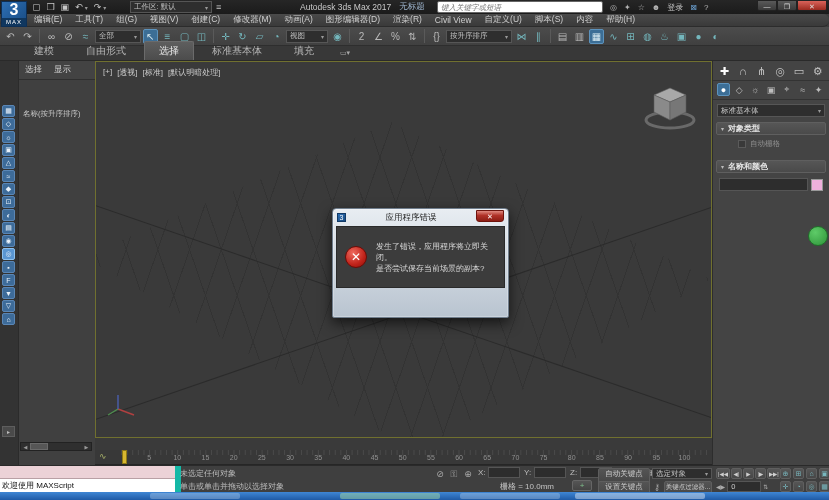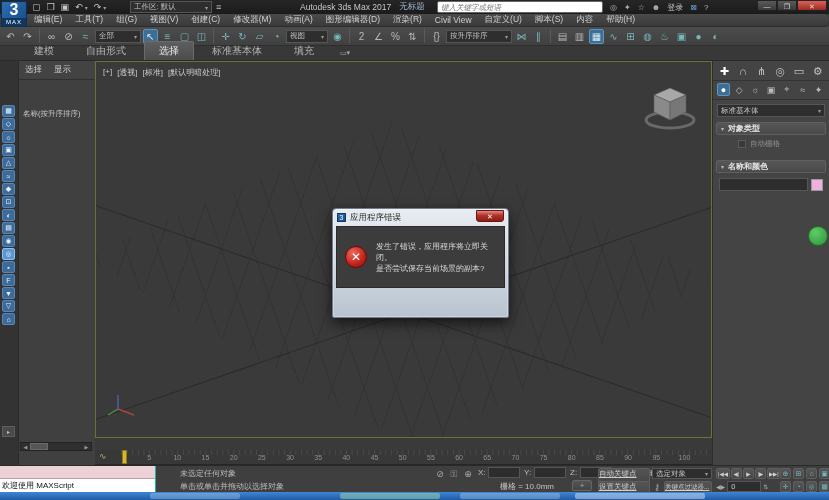--- a/index.html
+++ b/index.html
@@ -145,54 +145,54 @@
     background:radial-gradient(circle at 35% 30%,#5ecb68,#2e9439); border:1px solid #1f7029; z-index:30; }
 
   
   #dialog { position:absolute; left:332px; top:208px; width:177px; height:110px; z-index:50;
     border-radius:4px 4px 2px 2px; background:linear-gradient(#e8edf2,#b9c4d0);
     border:1px solid #6f7d8c; box-shadow:0 5px 14px rgba(0,0,0,.65), 0 0 0 1px rgba(255,255,255,.25) inset;
     padding:0 3px 3px 3px; }
   #dlg-titlebar { height:17px; display:flex; align-items:center; gap:4px; padding:0 1px; }
   #dlg-icon { width:9px; height:9px; background:linear-gradient(135deg,#2d6fb4,#174a82); border:1px solid #123a66;
     color:#fff; font-size:7px; line-height:8px; text-align:center; }
-  #dlg-title { font-size:8.5px; color:#1c1c1c; flex:1; }
+  #dlg-title { font-size:8.5px; color:#1c1c1c; flex:1;text-align:center; }
   #dlg-close { width:28px; height:12px; background:linear-gradient(#e08a80,#b03228 45%,#8c1d14);
     border:1px solid #6e140d; border-radius:0 0 3px 3px; color:#fff; font-size:7px; font-weight:bold;
     text-align:center; line-height:11px; margin-top:-4px; }
   #dlg-body { height:62px; background:#3c3c3c; border:1px solid #2a2a2a;
     display:flex; align-items:center; gap:9px; padding:0 8px; }
   #dlg-error-icon { width:22px; height:22px; border-radius:50%; flex:0 0 22px;
     background:radial-gradient(circle at 35% 30%,#ef6a5e,#c0231a 60%,#8e0f08); border:1px solid #6d0b06;
     color:#fff; font-size:12px; font-weight:bold; text-align:center; line-height:21px; }
   #dlg-msg { font-size:8px; color:#d8d8d8; line-height:11px; }
   #dlg-footer { height:25px; background:#f0f0f0; border:1px solid #c9c9c9; border-top:none;
     display:flex; align-items:center; justify-content:flex-end; gap:9px; padding:0 9px; }
   .dlg-btn { width:52px; height:16px; background:linear-gradient(#5c5c5c,#454545); border:1px solid #2b2b2b;
     border-radius:2px; color:#dedede; font-size:8px; text-align:center; line-height:15px; }
 
   
   #statusbar { position:absolute; left:0; top:465px; width:829px; height:27px;
     background:#3f3f3f; border-top:1px solid #2a2a2a; font-size:8px; color:#bdbdbd; }
-  #mini-listener { position:absolute; left:0; top:0; width:156px; height:27px; border-right:1px solid #14b8a6; }
+  #mini-listener { position:absolute; left:0; top:0; width:181px; height:27px; border-right:6px solid #14b8a6; }
   #listener-pink { height:13px; background:#ecd2d7; border-bottom:1px solid #b9a0a5; }
   #listener-white { height:14px; background:#fff; color:#111; font-size:8px; padding:1px 2px; white-space:nowrap; overflow:hidden; }
   #status-line { position:absolute; left:180px; top:2px; }
   #prompt-line { position:absolute; left:180px; top:15px; }
   .sb-ic { position:absolute; width:12px; height:12px; text-align:center; line-height:12px; color:#a9a9a9; font-size:9px; }
   .sb-label { position:absolute; top:2px; }
   .sb-field { position:absolute; top:1px; width:32px; height:11px; background:#2d2d2d; border:1px solid #555; }
   #grid-label { position:absolute; left:500px; top:2px; color:#c4c4c4; }
   #time-tag { position:absolute; left:505px; top:15px; display:flex; gap:3px; align-items:center; color:#b5b5b5; }
   #time-tag .tic { width:10px; height:10px; background:#4d6fa0; border:1px solid #6f93c4; border-radius:2px; }
   #setkey-big { position:absolute; left:572px; top:2px; width:22px; height:22px;
     background:linear-gradient(#555,#444); border:1px solid #666; border-radius:2px;
     color:#7fc08b; font-size:14px; text-align:center; line-height:20px; }
   .sb-btn { position:absolute; height:16px; background:linear-gradient(#545454,#464646); border:1px solid #5e5e5e;
-    border-radius:2px; color:#cfcfcf; font-size:7.5px; text-align:left;text-decoration:underline; }
+    border-radius:2px; color:#cfcfcf; font-size:7.5px; text-align:center; }
   #selected-dd { position:absolute; left:652px; top:2px; width:60px; height:11px; background:#2e2e2e;
     border:1px solid #565656; color:#c4c4c4; font-size:7.5px; display:flex; align-items:center;
     justify-content:space-between; padding:0 3px; }
   #keyfilter-row { position:absolute; left:652px; top:15px; width:60px; display:flex; gap:2px; }
   #transport { position:absolute; left:716px; top:2px; display:flex; gap:1px; }
   .tp-btn { min-width:11px; height:11px; background:linear-gradient(#565656,#474747); border:1px solid #5f5f5f;
     border-radius:2px; color:#cfcfcf; font-size:5.5px; text-align:center; line-height:10px; padding:0 1px; }
   #frame-row { position:absolute; left:716px; top:15px; display:flex; gap:2px; align-items:center; }
   #frame-field { width:34px; height:11px; background:#2d2d2d; border:1px solid #555; color:#ccc;
     font-size:7.5px; line-height:10px; padding-left:3px; }

